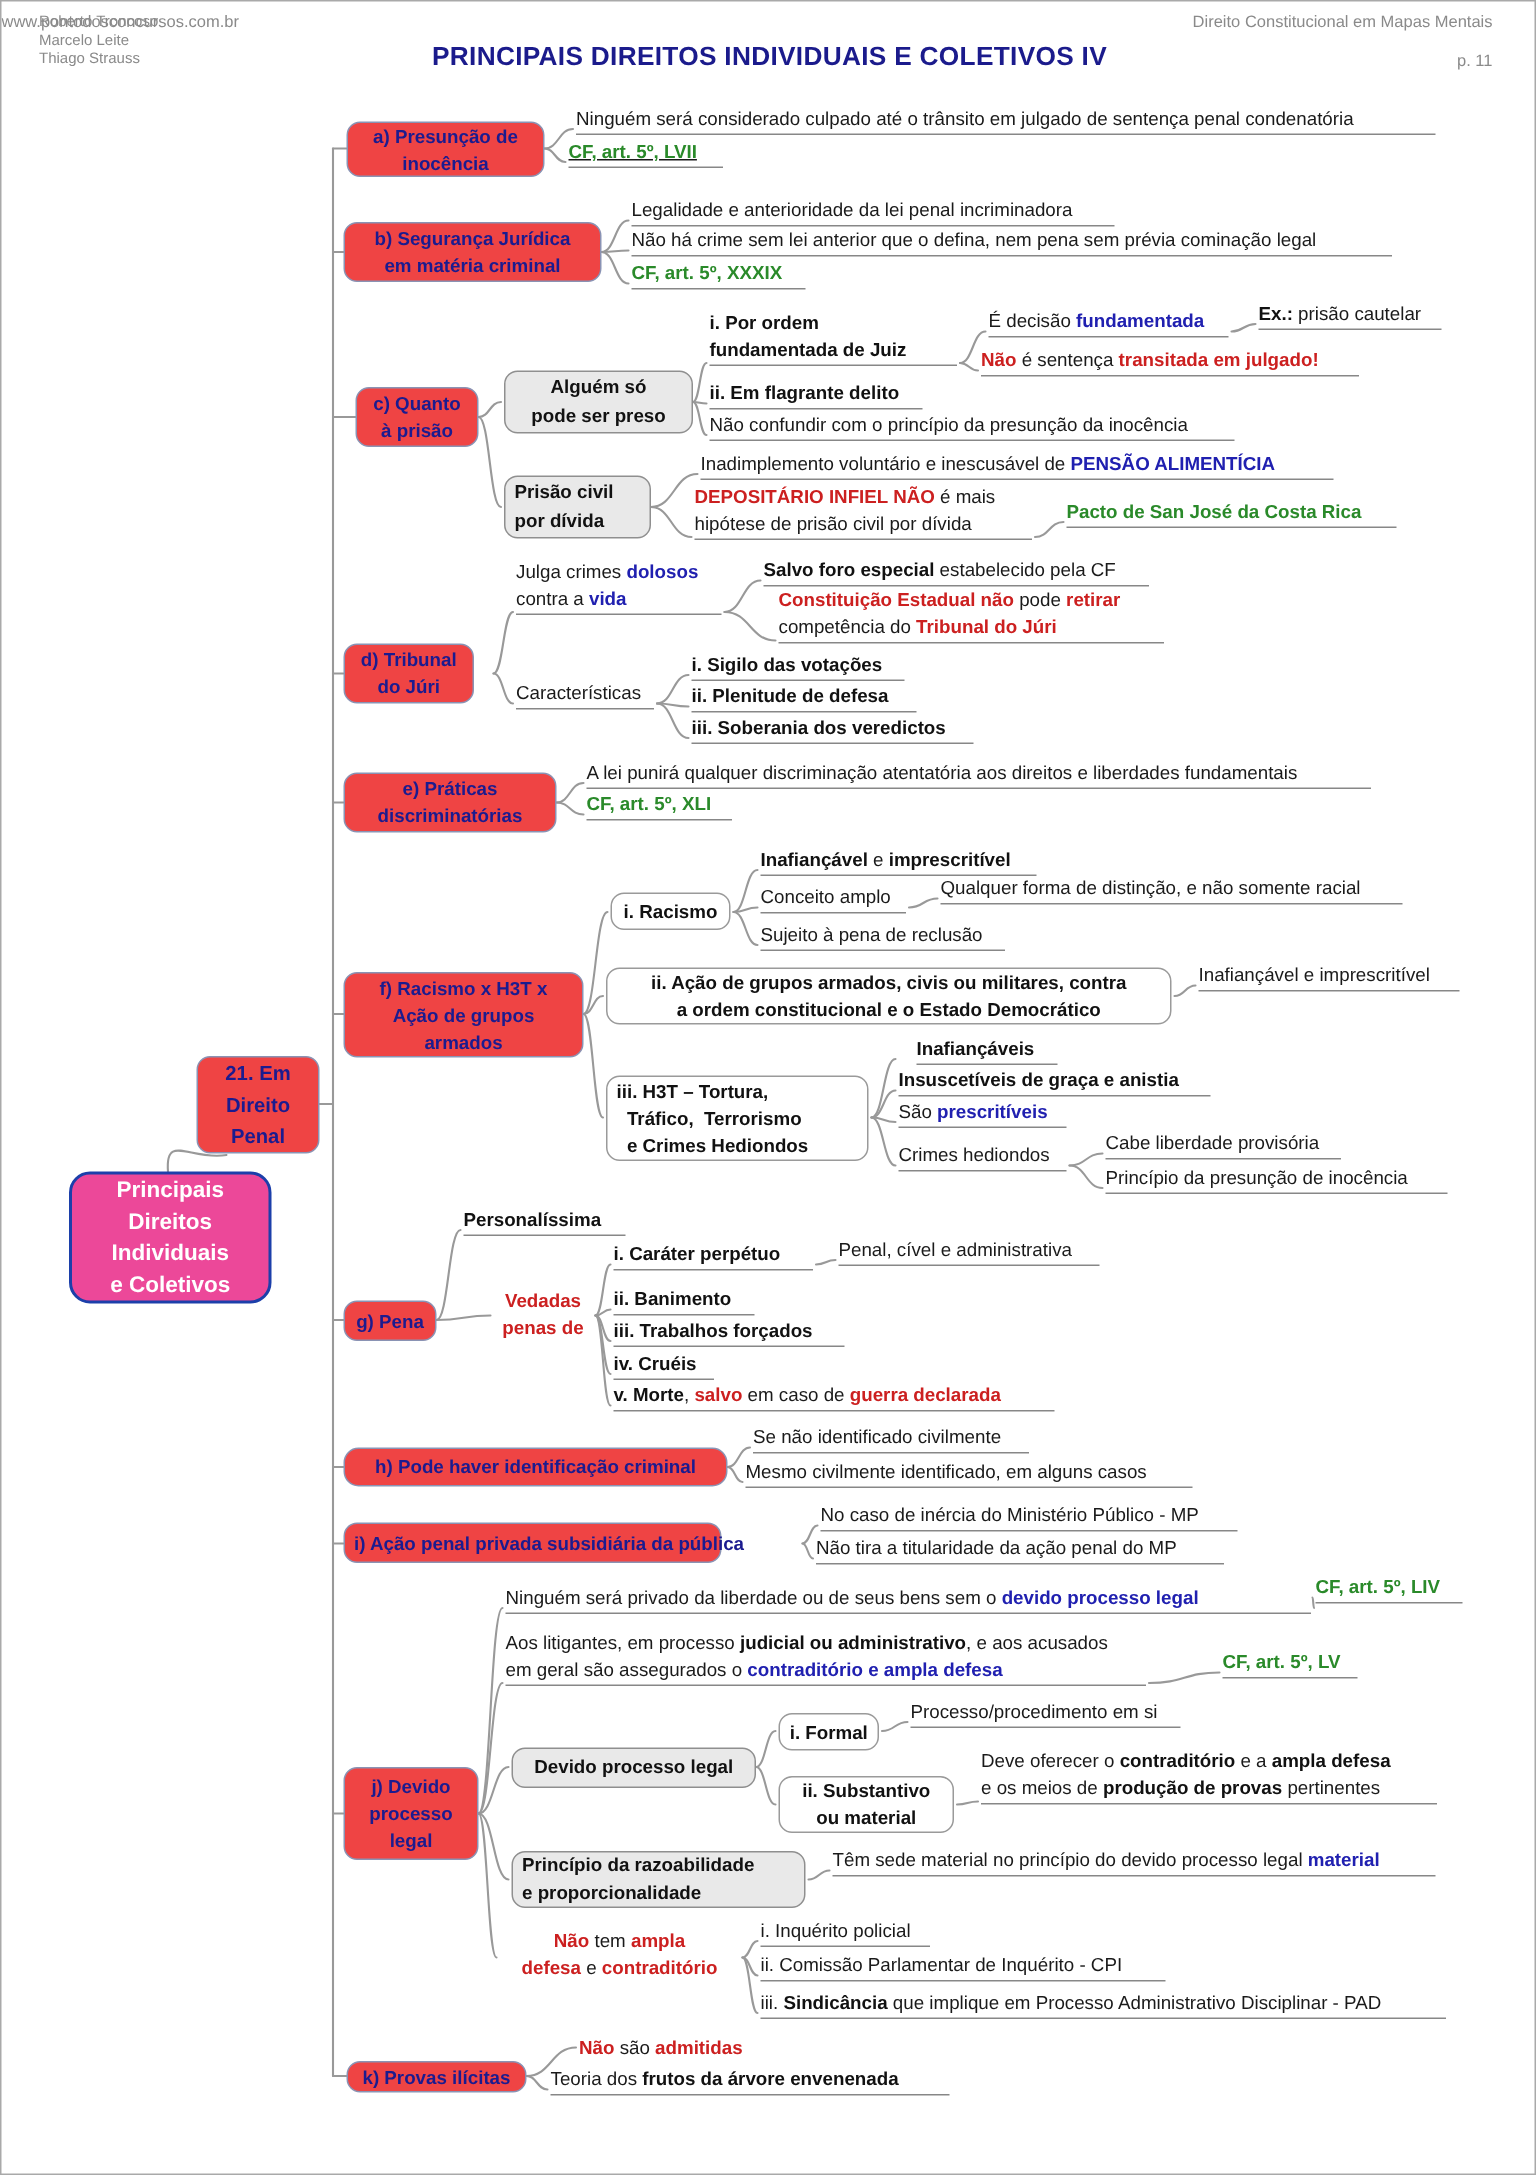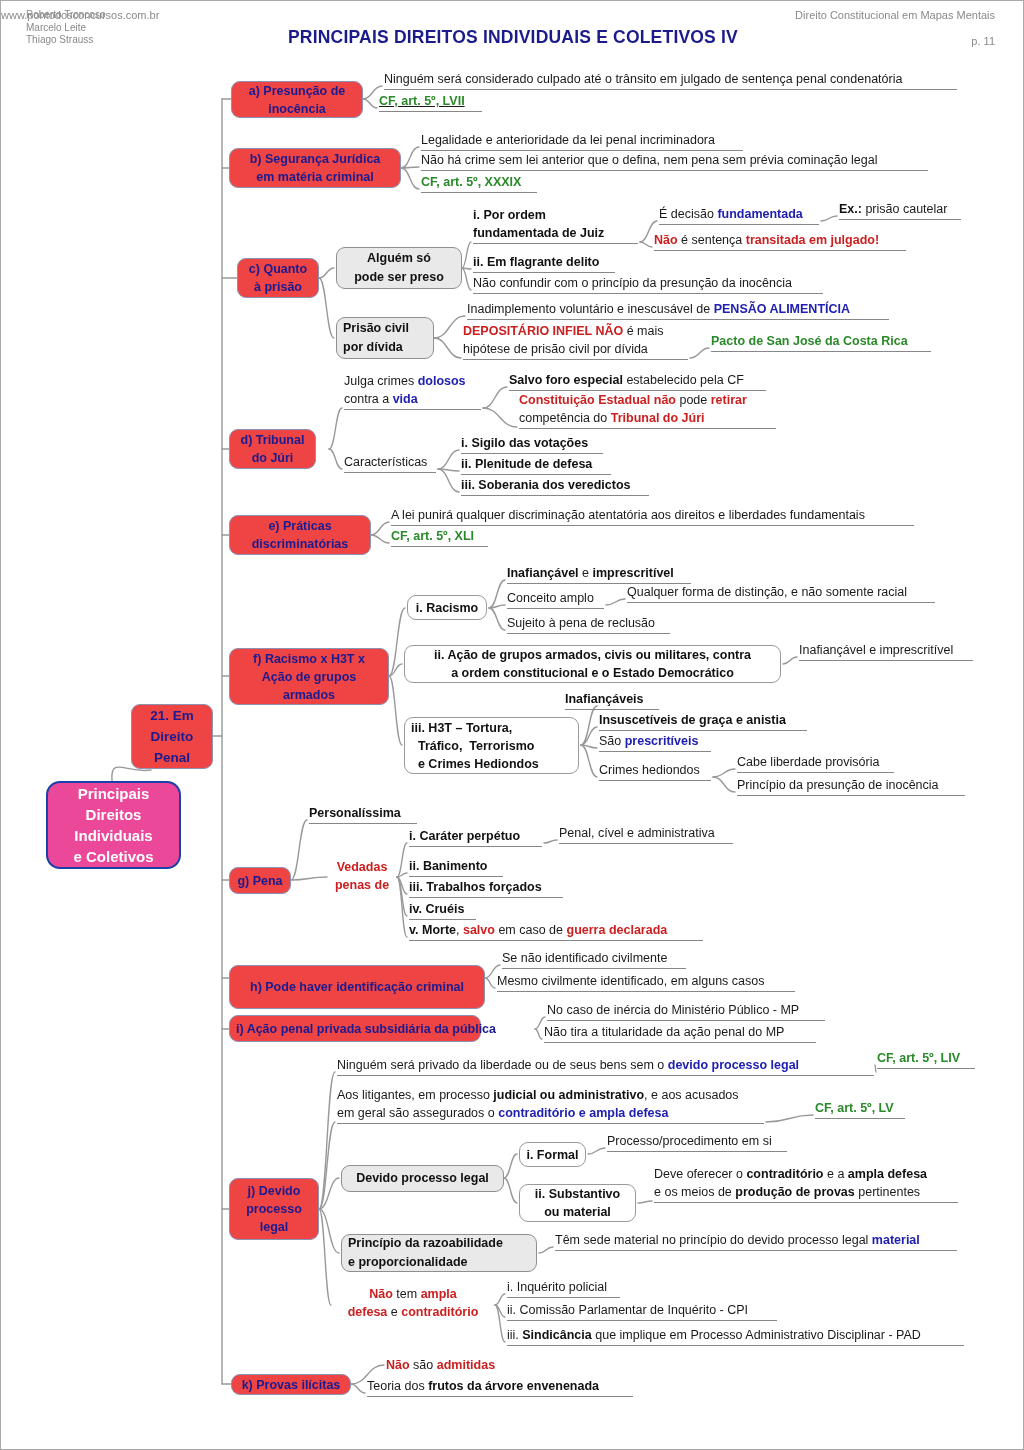--- a/index.html
+++ b/index.html
@@ -160,21 +160,21 @@
         <div style="white-space:pre;">discriminatórias</div>
       </div>
       <div class="box blue ctr" style="left: 228px; top: 647px; width: 160px; height: 57px;">
         <div style="white-space:pre;">f) Racismo x H3T x</div>
         <div style="white-space:pre;">Ação de grupos</div>
         <div style="white-space:pre;">armados</div>
       </div>
       <div class="box blue ctr" style="left: 228px; top: 866px; width: 62px; height: 27px;">
         <div style="white-space:pre;">g) Pena</div>
       </div>
-      <div class="box blue ctr" style="left: 228px; top: 964px; width: 256px; height: 44px;">
+      <div class="box blue ctr" style="left: 228px; top: 964px; width: 256px; height: 26px; border-radius: 10px;">
         <div style="white-space:pre;">h) Pode haver identificação criminal</div>
       </div>
       <div class="box blue ctr" style="left: 228px; top: 1014px; width: 252px; height: 27px;">
         <div style="white-space:pre;">i) Ação penal privada subsidiária da pública</div>
       </div>
       <div class="box blue" style="left: 228px; top: 1177px; width: 90px; height: 62px;">
         <div style="white-space:pre;">j) Devido</div>
         <div style="white-space:pre;">processo</div>
         <div style="white-space:pre;">legal</div>
       </div>
@@ -296,21 +296,21 @@
       </div>
       <div class="lbl ul" style="left: 626px; top: 582px; width: 308px;">
         <div><span class="s-r">Qualquer forma de distinção, e não somente racial</span></div>
       </div>
       <div class="lbl ul" style="left: 506px; top: 613px; width: 163px;">
         <div><span class="s-r">Sujeito à pena de reclusão</span></div>
       </div>
       <div class="lbl ul" style="left: 798px; top: 640px; width: 174px;">
         <div><span class="s-r">Inafiançável e imprescritível</span></div>
       </div>
-      <div class="lbl ul" style="left: 564px; top: 689px; width: 94px;">
+      <div class="lbl ul" style="left: 610px; top: 689px; width: 94px;">
         <div><span class="s-b">Inafiançáveis</span></div>
       </div>
       <div class="lbl ul" style="left: 598px; top: 710px; width: 208px;">
         <div><span class="s-b">Insuscetíveis de graça e anistia</span></div>
       </div>
       <div class="lbl ul" style="left: 598px; top: 731px; width: 112px;">
         <div><span class="s-r">São </span><span class="s-bb">prescritíveis</span></div>
       </div>
       <div class="lbl ul" style="left: 598px; top: 760px; width: 112px;">
         <div><span class="s-r">Crimes hediondos</span></div>

